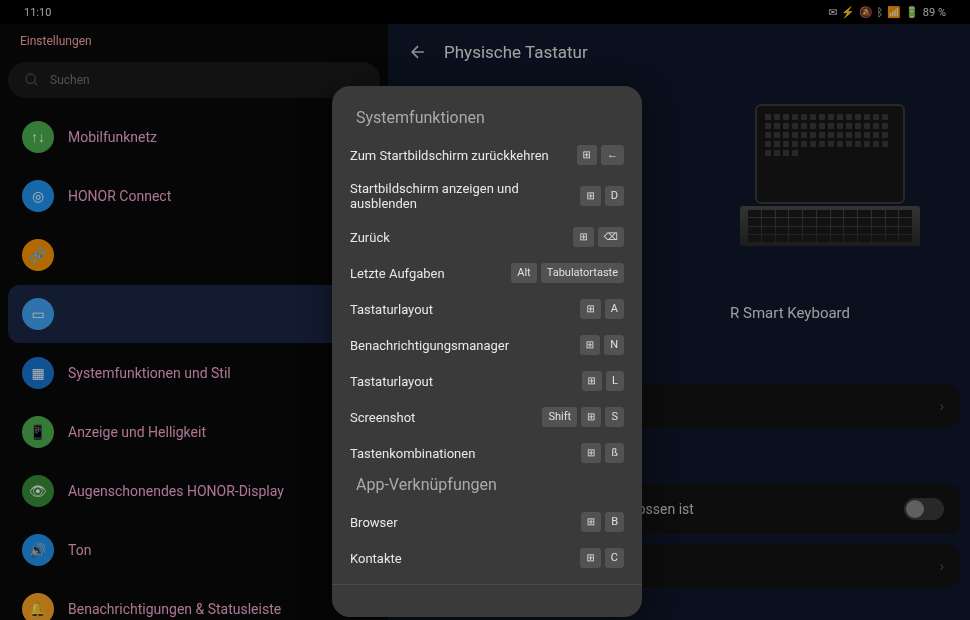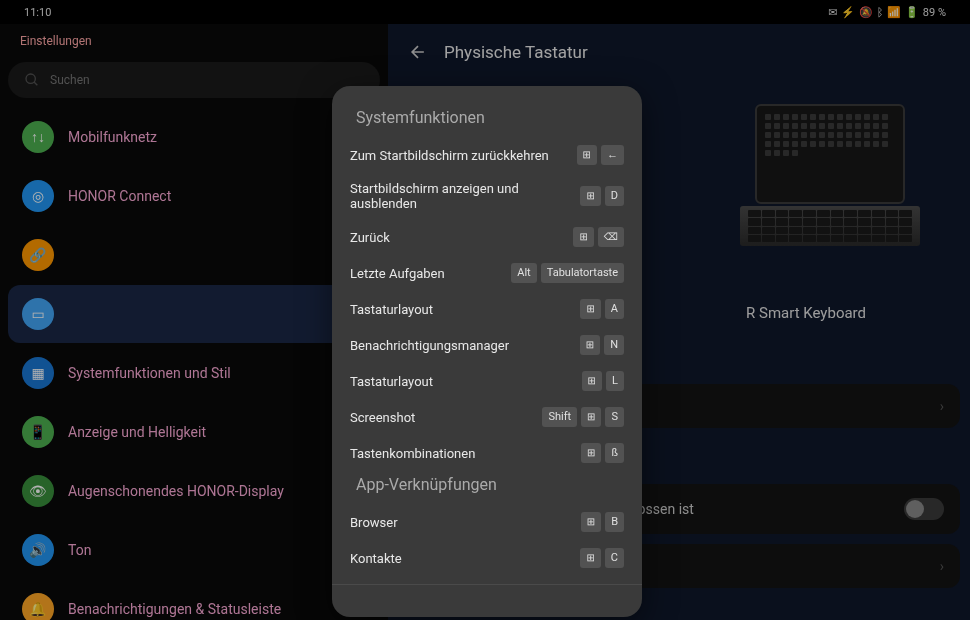--- a/index.html
+++ b/index.html
@@ -20,21 +20,21 @@
 .content-header{display:flex;align-items:center;padding:8px 0 16px}
 .back-btn{width:24px;height:24px;margin-right:14px;cursor:pointer;display:flex;align-items:center;justify-content:center;color:#ccc}
 .content-title{font-size:17px;color:#e8e8e8}
 .keyboard-preview{position:absolute;right:40px;top:80px;width:200px;height:150px}
 .kb-screen{width:150px;height:100px;border:2px solid #3a3a3a;border-radius:6px;margin:0 auto;background:#181818;padding:8px;display:flex;flex-wrap:wrap;gap:3px;align-content:flex-start}
 .kb-dot{width:6px;height:6px;background:#3a3a3a;border-radius:1px}
 .kb-base{width:180px;height:40px;background:linear-gradient(#4a4a4a,#2a2a2a);margin:2px auto 0;border-radius:3px;position:relative}
 .kb-keys{position:absolute;top:4px;left:8px;right:8px;bottom:4px;display:flex;flex-direction:column;gap:1px}
 .kb-row{display:flex;gap:1px;flex:1}
 .kb-key{flex:1;background:#1a1a1a;border-radius:1px}
-.section-label{position:absolute;top:280px;right:104px;font-size:15px;color:#e0e0e0}
+.section-label{position:absolute;top:280px;right:120px;font-size:15px;color:#e0e0e0}
 .setting-row{position:absolute;left:10px;right:10px;background:#141414;border-radius:12px;padding:14px 16px;display:flex;align-items:center;justify-content:space-between;color:#ccc;font-size:14px}
 .row1{top:360px}
 .row2{top:460px}
 .row3{top:520px}
 .chevron-r{color:#555}
 .toggle{width:40px;height:22px;background:#3a3a3a;border-radius:11px;position:relative}
 .toggle::after{content:'';position:absolute;width:18px;height:18px;background:#888;border-radius:50%;top:2px;left:2px}
 .modal-backdrop{position:absolute;inset:0;background:rgba(0,0,0,0.3)}
 .modal{position:absolute;left:332px;top:86px;width:310px;background:#3a3a3a;border-radius:18px;padding:18px 0 0;box-shadow:0 8px 32px rgba(0,0,0,0.5)}
 .modal-section-title{font-size:16px;color:#aaa;padding:4px 24px 10px}

